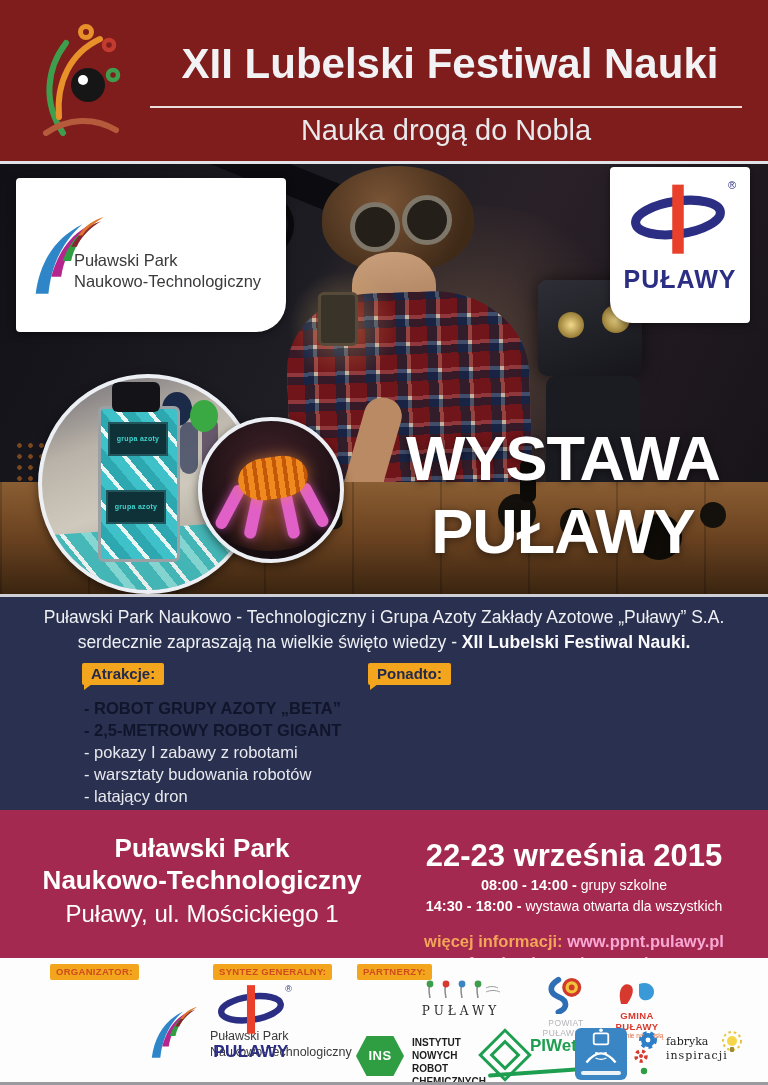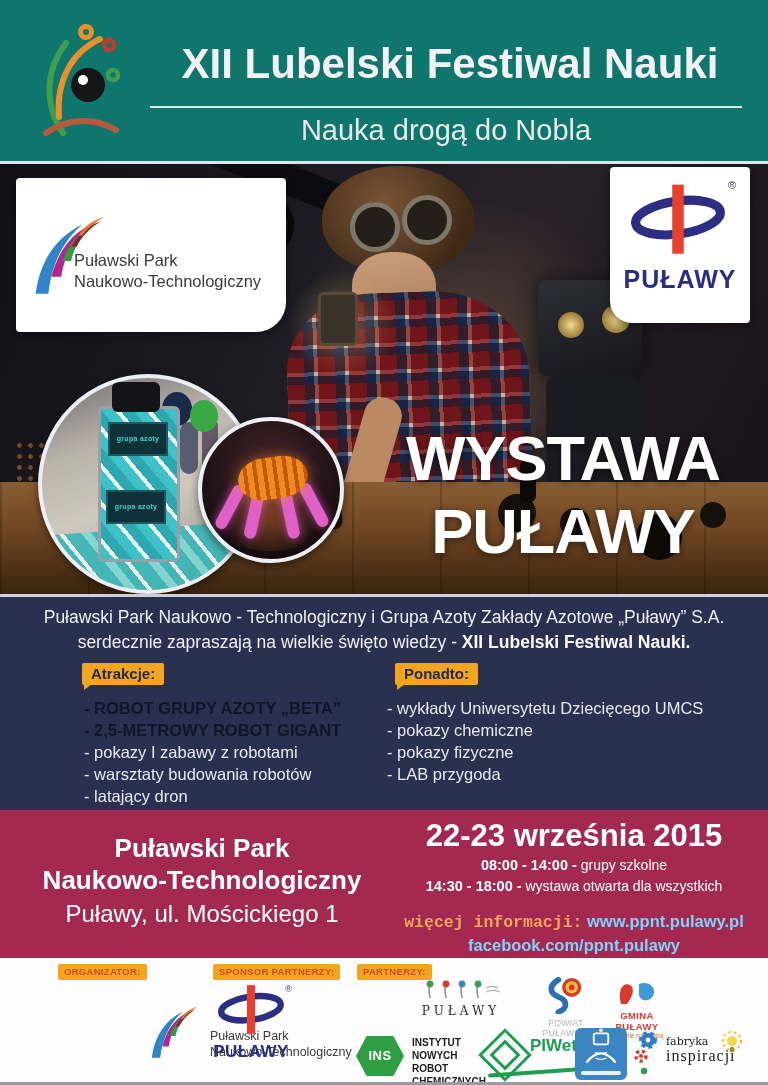--- a/index.html
+++ b/index.html
@@ -1,20 +1,20 @@
 <!DOCTYPE html>
 <html><head>
 <meta charset="utf-8">
 <style>
   html,body{margin:0;padding:0;background:#777;}
   .poster{position:relative;width:768px;height:1085px;margin:0 auto;overflow:hidden;
           background:#fff;font-family:"Liberation Sans",sans-serif;}
 
   
-  .header{position:absolute;left:0;top:0;width:768px;height:161px;background:#0f766e;}
+  .header{position:absolute;left:0;top:0;width:768px;height:161px;background:#7f1d1d;}
   .hdr-title{position:absolute;left:150px;top:40px;width:600px;text-align:center;
              color:#f2f2f4;font-size:42px;font-weight:bold;letter-spacing:0;}
   .hdr-line{position:absolute;left:150px;top:106px;width:592px;height:2px;background:rgba(255,255,255,.85);}
   .hdr-sub{position:absolute;left:150px;top:114px;width:592px;text-align:center;
            color:#e9e9ec;font-size:29px;font-weight:300;}
   .hdr-logo{position:absolute;left:36px;top:20px;}
   .sep-top{position:absolute;left:0;top:161px;width:768px;height:3px;background:#e2e3e7;z-index:6;}
   .sep-mid{position:absolute;left:0;top:594px;width:768px;height:3px;background:#cfd0d5;z-index:6;}
 
   
@@ -120,44 +120,44 @@
   
   .info{position:absolute;left:0;top:597px;width:768px;height:213px;background:#2a304f;}
   .intro{position:absolute;left:20px;top:8px;width:728px;margin:0;text-align:center;
       color:#eef0f4;font-size:17.5px;line-height:25px;}
   .intro b{color:#fafafc;}
   .badge{position:absolute;display:inline-block;background:#f2a51d;color:#232a4c;
       font-size:15px;font-weight:bold;padding:2px 9px 3px;border-radius:2px;}
   .badge:after{content:"";position:absolute;left:2px;bottom:-5px;width:0;height:0;
       border-top:6px solid #f2a51d;border-right:8px solid rgba(0,0,0,0);}
   .badge-a{left:82px;top:66px;}
-  .badge-p{left:395px;top:66px;}
+  .badge-p{left:368px;top:66px;}
   .plist{list-style:none;margin:0;padding:0;position:absolute;font-size:16.5px;line-height:22px;color:#e8e9ee;}
   .list-a{left:84px;top:100px;}
   .list-p{left:387px;top:100px;}
   .plist li.dark{color:#10152b;font-weight:bold;}
 
   
   .band{position:absolute;left:0;top:810px;width:768px;height:148px;background:#a32950;color:#fff;}
   .venue{position:absolute;left:28px;top:22px;width:348px;text-align:center;}
   .venue .v1,.venue .v2{font-size:26px;font-weight:bold;line-height:32px;}
   .venue .v3{font-size:24px;font-weight:300;line-height:32px;margin-top:2px;}
   .when{position:absolute;left:392px;top:8px;width:364px;text-align:center;}
-  .date{font-size:31px;font-weight:bold;letter-spacing:0;}
+  .date{font-size:31px;font-weight:bold;letter-spacing:0;margin-top:20px;}
   .sched{font-size:14px;line-height:19px;margin-top:2px;text-align:center;}
   .sched b{font-size:14.5px;}
   .moreinfo{margin-top:14px;font-size:16.5px;font-weight:bold;line-height:22px;}
-  .moreinfo .lbl{color:#f3a558;font-family:Liberation Mono, monospace;}
-  .moreinfo .lnk{color:#7dd3fc;cursor:pointer;}
+  .moreinfo .lbl{color:#f3a558;}
+  .moreinfo .lnk{color:#f9a8d4;cursor:pointer;}
 
   
   .footer{position:absolute;left:0;top:958px;width:768px;height:127px;background:#fdfdfd;}
   .fbadge{position:absolute;background:#f2a51d;color:#cf4b1d;font-size:9.5px;font-weight:bold;
       padding:2px 6px 3px;border-radius:2px;letter-spacing:.3px;}
-  .fb1{left:50px;top:6px;margin-left:8px;} .fb2{left:213px;top:6px;} .fb3{left:357px;top:6px;}
+  .fb1{left:50px;top:6px;} .fb2{left:213px;top:6px;} .fb3{left:357px;top:6px;}
   .forg-text{position:absolute;left:210px;top:70px;font-size:12.5px;line-height:16px;color:#3a3a3c;}
   .fsponsor{position:absolute;left:208px;top:26px;width:86px;text-align:center;}
   .fsp-name{font-size:17px;font-weight:bold;color:#2b2e83;letter-spacing:.5px;margin-top:2px;}
   .fsp-reg{position:absolute;right:2px;top:0;font-size:9px;color:#2b2e83;}
   .fcity{position:absolute;left:418px;top:22px;width:86px;text-align:center;}
   .fcity-name{font-family:"DejaVu Serif",serif;font-size:12px;letter-spacing:4px;color:#2a2a2a;}
   .fpowiat{position:absolute;left:536px;top:18px;width:60px;text-align:center;}
   .fpow-text{font-size:8.5px;line-height:10px;color:#b4b4ba;letter-spacing:.4px;}
   .fgmina{position:absolute;left:598px;top:22px;width:78px;text-align:center;}
   .fgm-name{font-size:9.5px;font-weight:bold;color:#d8392e;letter-spacing:.4px;}
@@ -170,21 +170,21 @@
   .fpiwet{position:absolute;left:478px;top:70px;width:120px;height:52px;}
   .fpiwet-d1{position:absolute;left:8px;top:8px;width:32px;height:32px;border:3px solid #1e9e50;transform:rotate(45deg);}
   .fpiwet-d2{position:absolute;left:16px;top:16px;width:16px;height:16px;border:3px solid #1e9e50;transform:rotate(45deg);}
   .fpiwet-name{position:absolute;left:52px;top:8px;font-size:17px;font-weight:bold;color:#1e9e50;}
   .fpiwet-swoosh{position:absolute;left:10px;top:42px;width:104px;height:4px;background:#1e9e50;transform:rotate(-4deg);border-radius:2px;}
   .frobot{position:absolute;left:575px;top:70px;width:52px;height:52px;border-radius:6px;background:#3a85c4;}
   .frobot-cap{position:absolute;left:6px;bottom:5px;width:40px;height:4px;border-radius:2px;background:rgba(255,255,255,.9);}
   .ffab{position:absolute;left:632px;top:72px;width:120px;height:52px;}
   .ffab-text{position:absolute;left:34px;top:6px;font-family:"DejaVu Serif",serif;color:#222;}
   .ffab-l1{font-size:11px;line-height:12px;}
-  .ffab-l2{font-size:16px;line-height:16px;letter-spacing:1px;font-family:Liberation Serif, serif;}
+  .ffab-l2{font-size:11px;line-height:16px;letter-spacing:1px;}
   .bottom-line{position:absolute;left:0;top:1082px;width:768px;height:3px;background:#9b9b9f;}
 </style>
 </head>
 <body>
 
 <div class="poster">
 
   <div class="header">
     <svg class="hdr-logo" width="90" height="122" viewBox="0 0 90 120">
       <path d="M30,22 C10,48 7,82 27,112" stroke="#3f9e4d" stroke-width="6" fill="none" stroke-linecap="round"></path>
@@ -286,26 +286,20 @@
     </p>
     <span class="badge badge-a">Atrakcje:</span>
     <span class="badge badge-p">Ponadto:</span>
     <ul class="plist list-a">
       <li class="dark">- ROBOT GRUPY AZOTY „BETA”</li>
       <li class="dark">- 2,5-METROWY ROBOT GIGANT</li>
       <li>- pokazy I zabawy z robotami</li>
       <li>- warsztaty budowania robotów</li>
       <li>- latający dron</li>
     </ul>
-    <ul class="plist list-p">
-      <li>- wykłady Uniwersytetu Dziecięcego UMCS</li>
-      <li>- pokazy chemiczne</li>
-      <li>- pokazy fizyczne</li>
-      <li>- LAB przygoda</li>
-    </ul>
   </div>
 
   <div class="band">
     <div class="venue">
       <div class="v1">Puławski Park</div>
       <div class="v2">Naukowo-Technologiczny</div>
       <div class="v3">Puławy, ul. Mościckiego 1</div>
     </div>
     <div class="when">
       <div class="date">22-23 września 2015</div>
@@ -314,21 +308,21 @@
       <div class="moreinfo">
         <span class="lbl">więcej informacji:</span>
         <span class="lnk">www.ppnt.pulawy.pl</span><br>
         <span class="lnk">facebook.com/ppnt.pulawy</span>
       </div>
     </div>
   </div>
 
   <div class="footer">
     <span class="fbadge fb1">ORGANIZATOR:</span>
-    <span class="fbadge fb2">SPONSOR PARTNERZY:</span>
+    <span class="fbadge fb2">SYNTEZ GENERALNY:</span>
     <span class="fbadge fb3">PARTNERZY:</span>
 
     <svg width="52" height="80" viewBox="0 0 110 130" style="position:absolute;left:148px;top:30px;">
       <path d="M8,128 C14,84 34,50 74,30 C44,56 30,90 26,128 Z" fill="#2e86c8"></path>
       <path d="M30,104 C40,68 58,44 86,30 C62,50 48,76 44,104 Z" fill="#b5258e"></path>
       <path d="M46,82 C56,54 72,38 94,28 C74,44 62,62 58,82 Z" fill="#2f9e43"></path>
       <path d="M58,62 C68,44 82,32 100,26 C84,36 72,48 66,62 Z" fill="#8a2430"></path>
       <path d="M68,46 C78,32 90,24 104,20 C92,28 80,36 74,46 Z" fill="#e0762a"></path>
     </svg>
     <div class="forg-text">

